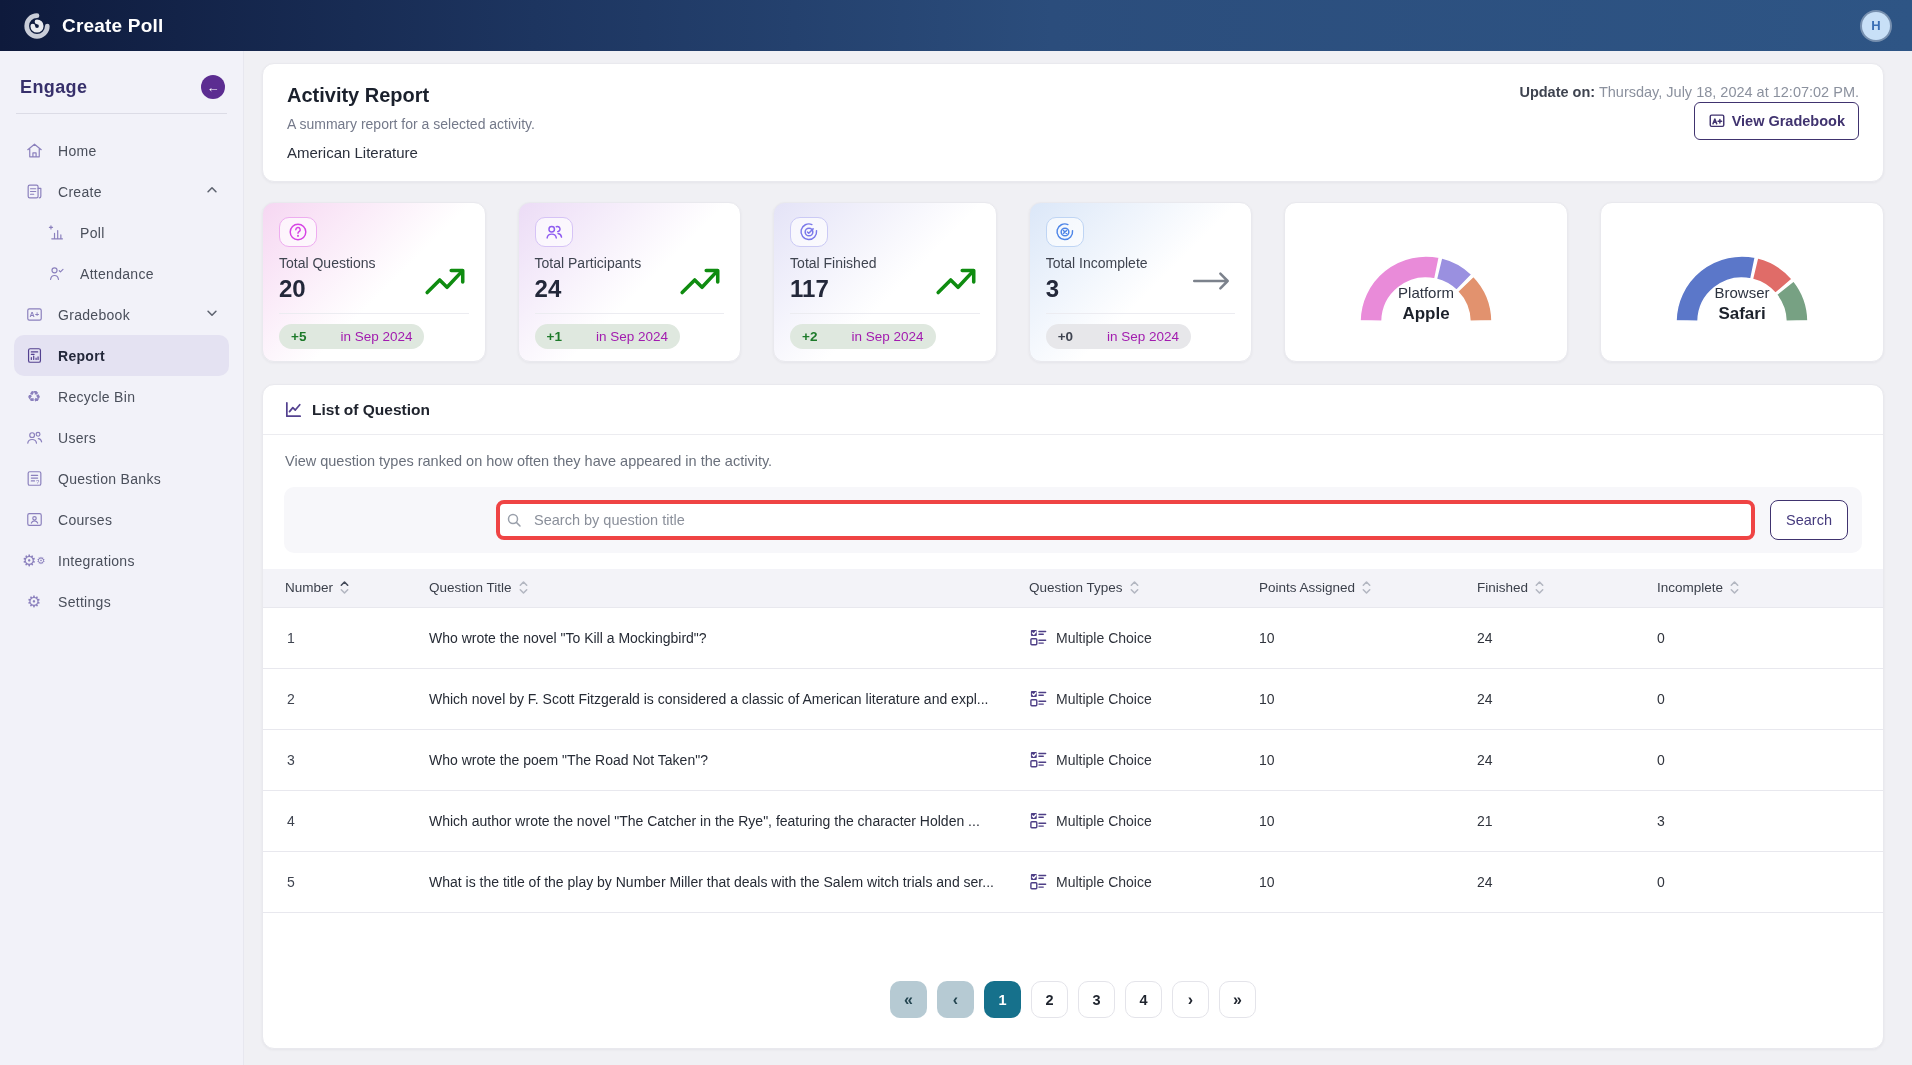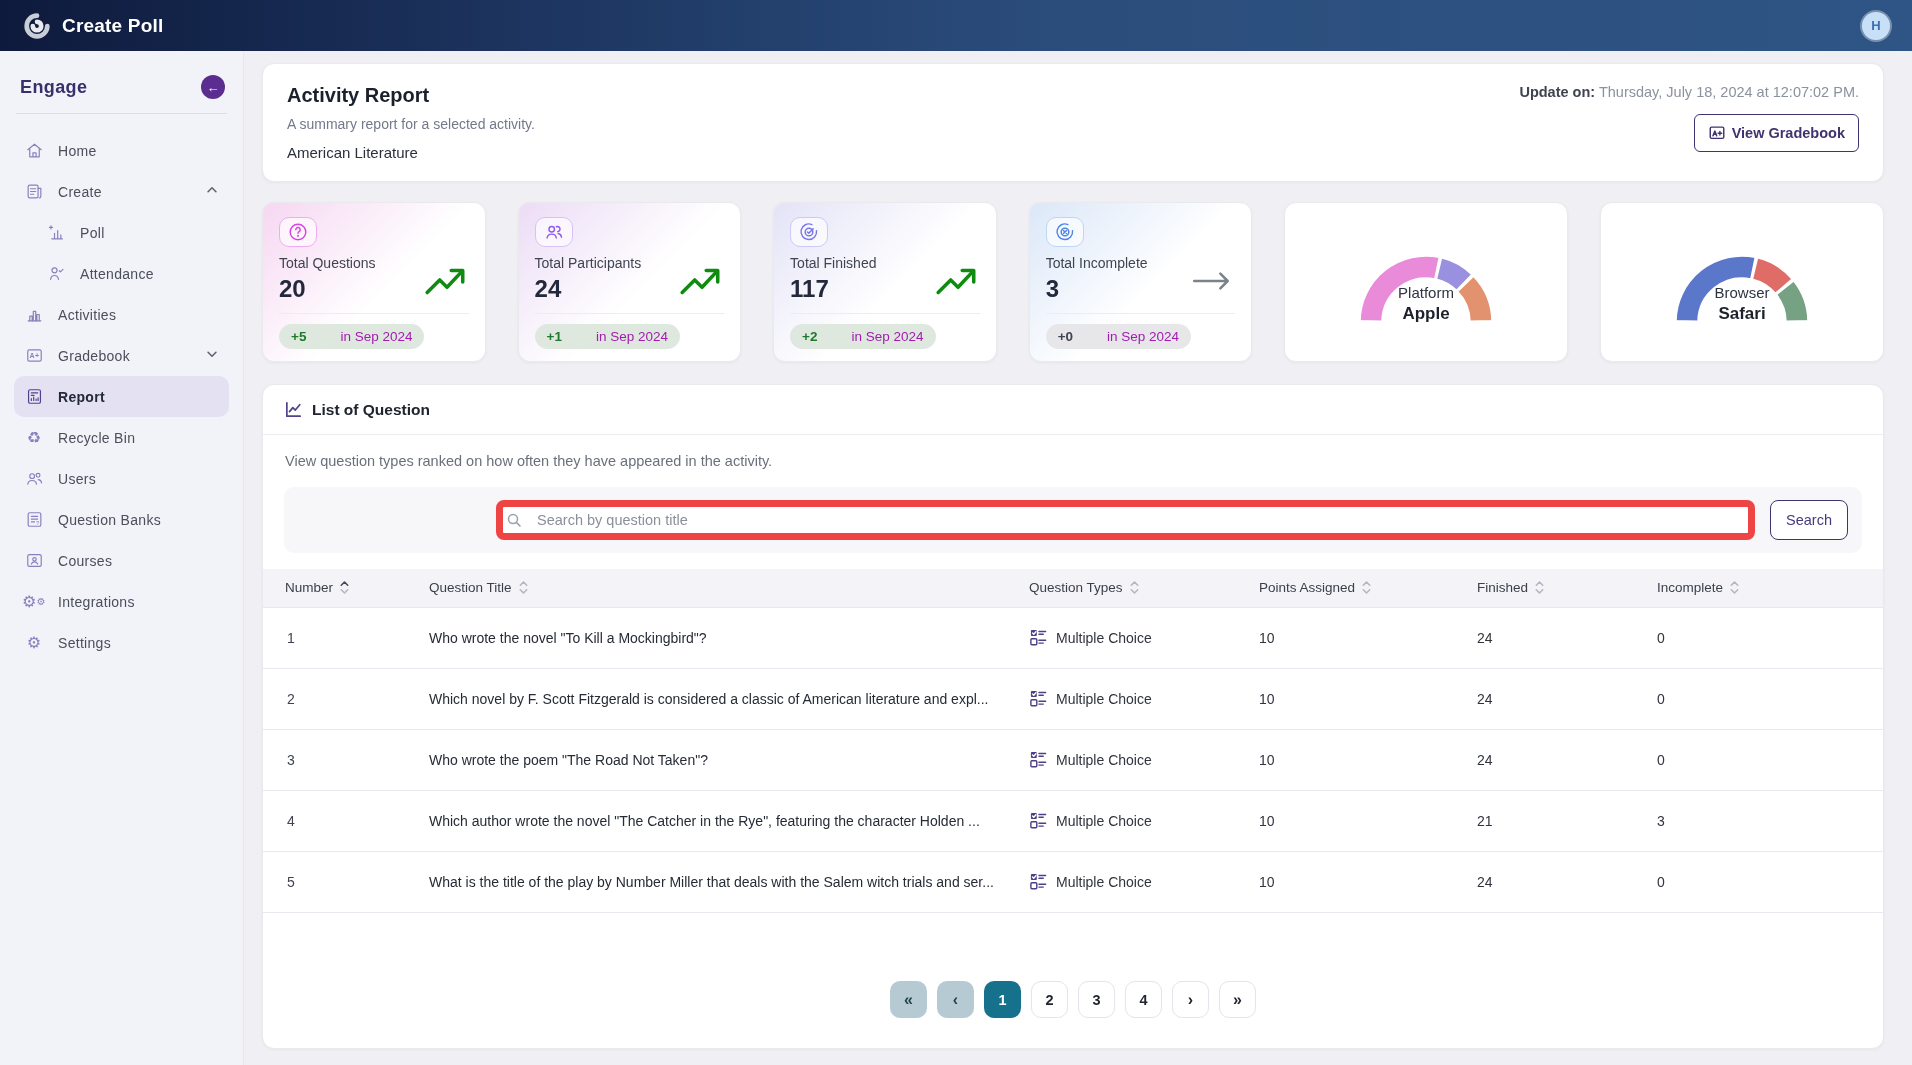--- a/index.html
+++ b/index.html
@@ -38,21 +38,21 @@
   
   .main { position:absolute; top:51px; left:244px; width:1668px; height:1014px;
     padding:12px 28px 16px 18px; display:flex; flex-direction:column; }
   .card { background:#fff; border:1px solid #e9e9ee; border-radius:12px; box-shadow:0 1px 3px rgba(16,24,40,.05); }
 
   
   .report-card { padding:20px 24px; display:flex; justify-content:space-between; }
   .rc-title { font-size:20px; font-weight:700; color:#1a202c; }
   .rc-sub { font-size:14px; color:#74798a; margin-top:9px; }
   .rc-activity { font-size:15px; color:#2b303c; margin-top:12px; }
-  .rc-right { display:flex; flex-direction:column; align-items:flex-end; gap:14px; }
+  .rc-right { display:flex; flex-direction:column; align-items:flex-end; gap:2px; }
   .rc-update { font-size:14.5px; color:#8b919e; }
   .rc-update b { color:#3f4450; font-weight:700; }
   .btn-gradebook { display:flex; align-items:center; gap:6px; background:#fff; border:1.5px solid #40336f;
     color:#40336f; font-size:14.5px; font-weight:600; border-radius:6px; padding:9px 13px; cursor:pointer; }
   .btn-gradebook svg { width:18px; height:18px; fill:none; stroke:currentColor; stroke-width:1.6; stroke-linecap:round; stroke-linejoin:round; }
 
   
   .stats-row { display:grid; grid-template-columns:repeat(4,1fr) 1.27fr 1.27fr; gap:32px; margin-top:20px; height:160px; }
   .stat-card { position:relative; padding:14px 16px 12px 16px; display:flex; flex-direction:column; overflow:hidden; }
   .stat-card.c1 { background:linear-gradient(135deg,#f6d7f2 0%,#ffffff 55%); }
@@ -86,21 +86,21 @@
 
   
   .list-card { margin-top:22px; flex:1; display:flex; flex-direction:column; padding-bottom:16px; }
   .lc-head { display:flex; align-items:center; gap:9px; padding:15px 21px; border-bottom:1px solid #ececf0; }
   .lc-head svg { width:19px; height:19px; fill:none; stroke:#53418f; stroke-width:1.8; stroke-linecap:round; stroke-linejoin:round; }
   .lc-title { font-size:15.5px; font-weight:700; color:#20242e; }
   .lc-desc { font-size:14.5px; color:#6a707c; padding:18px 22px 4px 22px; }
   .search-band { margin:14px 21px 0 21px; background:#f7f7fa; border-radius:10px; padding:13px 14px 13px 212px;
     display:flex; gap:15px; align-items:center; }
   .search-box { position:relative; flex:1; }
-  .search-box input { width:100%; height:40px; border:7px solid #ef4444; border-radius:8px; background:#fff;
+  .search-box input { width:100%; height:40px; border:4px solid #ef4444; border-radius:8px; background:#fff;
     padding:0 12px 0 34px; font-size:14.5px; color:#30343d; font-family:inherit; outline:none; }
   .search-box input::placeholder { color:#8a8f9a; }
   .search-box .s-ico { position:absolute; left:10px; top:12px; width:16px; height:16px; }
   .search-box .s-ico svg { width:16px; height:16px; fill:none; stroke:#9aa0ab; stroke-width:1.5; stroke-linecap:round; }
   .btn-search { width:78px; height:40px; background:#fff; border:1.5px solid #40336f; border-radius:8px;
     color:#453a7d; font-size:14.5px; font-weight:400; cursor:pointer; font-family:inherit; }
 
   
   table { width:calc(100% - 0px); border-collapse:collapse; margin-top:16px; }
   thead tr { background:#f3f3f8; }
@@ -187,29 +187,20 @@
   <div class="nav-item sub">
     <span class="ico">
         <svg viewBox="0 0 24 24">
           <circle cx="9.5" cy="8" r="3.2"></circle>
           <path d="M4.5 19.5c.5-3.2 2.6-5 5-5s4.5 1.8 5 5M15.5 8.5 17 10l3.2-3.2"></path>
         </svg>
       </span>
     <span>Attendance</span>
   </div>
 
-  <div class="nav-item">
-    <span class="ico">
-        <svg viewBox="0 0 24 24">
-          <path d="M4 20h16"></path>
-          <path d="M6 20v-6h3v6M10.5 20V8h3v12M15 20v-8h3v8"></path>
-        </svg>
-      </span>
-    <span>Activities</span>
-  </div>
 
   <div class="nav-item">
     <span class="ico">
         <svg viewBox="0 0 24 24">
           <rect x="3.5" y="5" width="17" height="14" rx="2"></rect>
           <text x="12" y="15.5" text-anchor="middle" font-size="9" font-weight="bold" fill="currentColor" stroke="none">A+</text>
         </svg>
       </span>
     <span>Gradebook</span>
     <span class="grow"></span>

